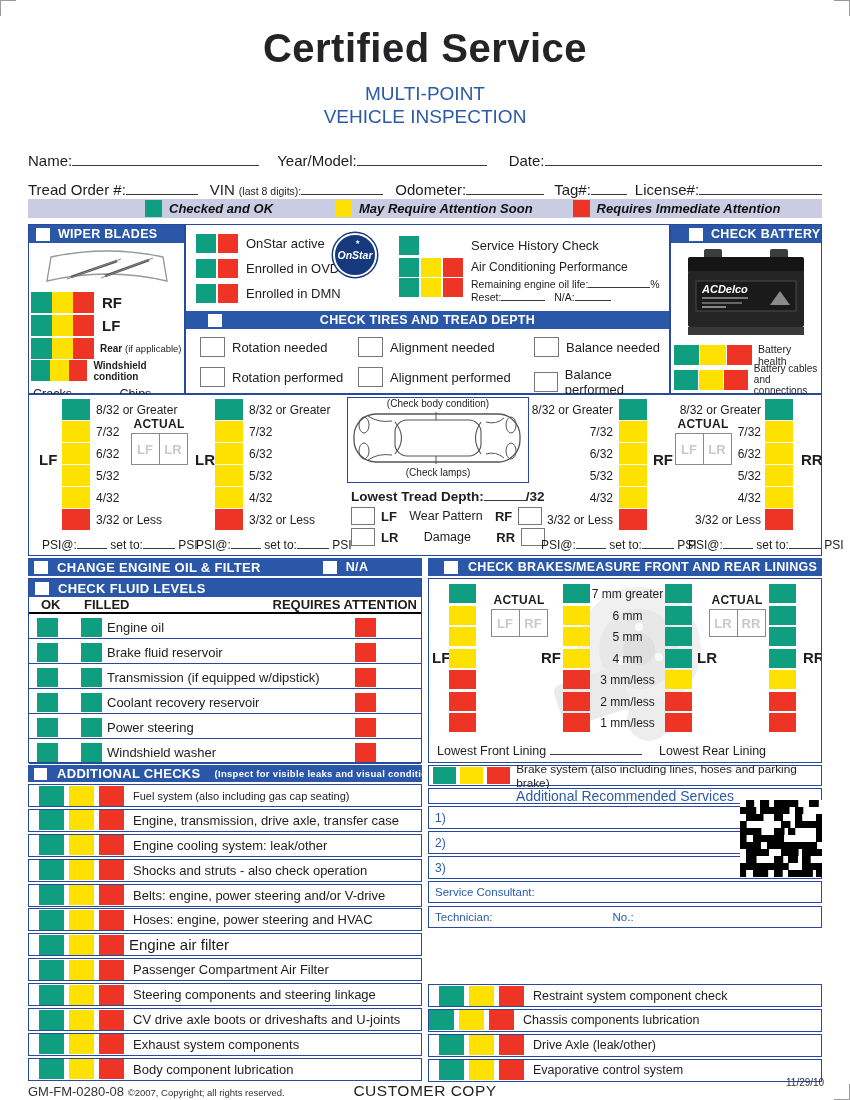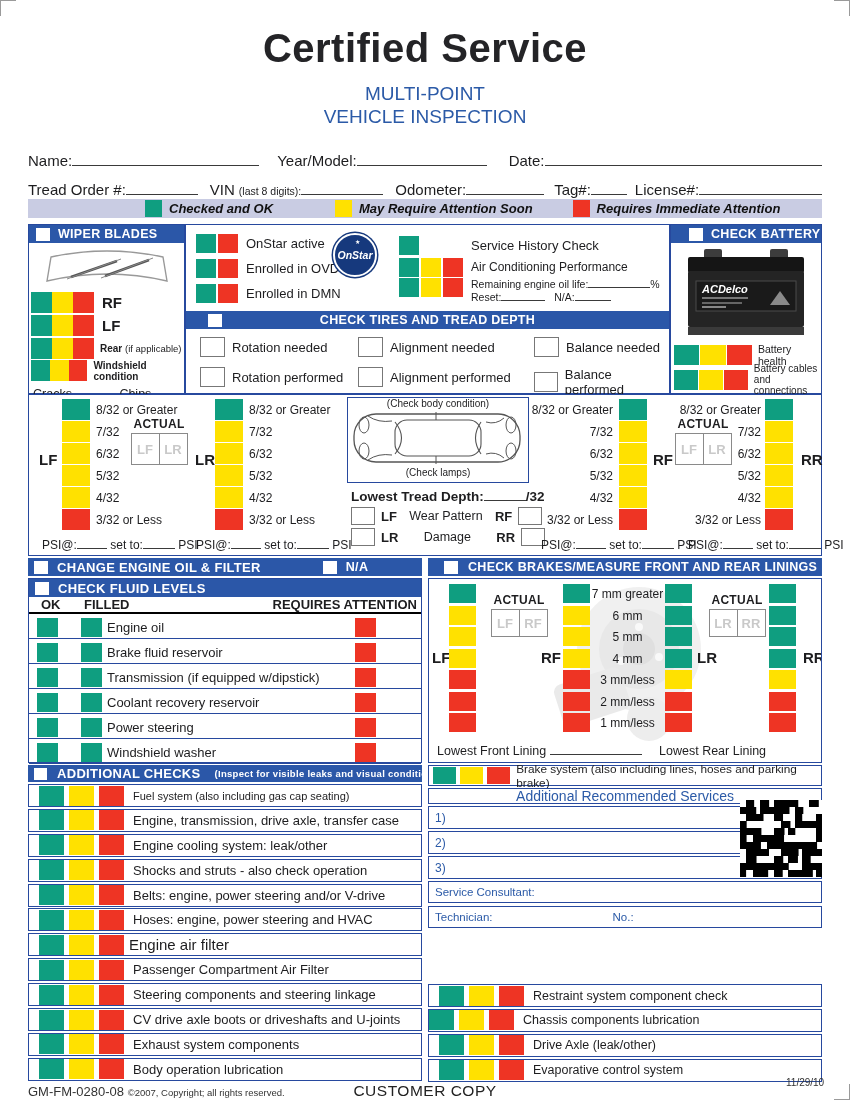--- a/index.html
+++ b/index.html
@@ -583,21 +583,21 @@
       <div class="rowbox" style="height:23px;margin-bottom:1.9px;padding-left:10px">
         <span class="sq g asq"></span>
         <span class="sq y asq"></span>
         <span class="sq r asq"></span>
         <span style="font-size:13px;margin-left:4px">Exhaust system components</span>
       </div>
       <div class="rowbox" style="height:23px;margin-bottom:1.9px;padding-left:10px">
         <span class="sq g asq"></span>
         <span class="sq y asq"></span>
         <span class="sq r asq"></span>
-        <span style="font-size:13px;margin-left:4px">Body operation lubrication</span>
+        <span style="font-size:13px;margin-left:4px">Body component lubrication</span>
       </div>
     </div>
 
   <div class="abs rowbox" style="left:428px;top:788px;width:394px;height:16px;justify-content:center">
     <span class="bluetext" style="font-size:14px">Additional Recommended Services</span>
   </div>
   <div id="rec-lines" class="abs" style="left:428px;top:806px;width:394px">
       <div class="rowbox" style="height:23px;margin-bottom:2px;padding-left:6px">
         <span class="bluetext" style="font-size:12px">1)</span>
       </div>

